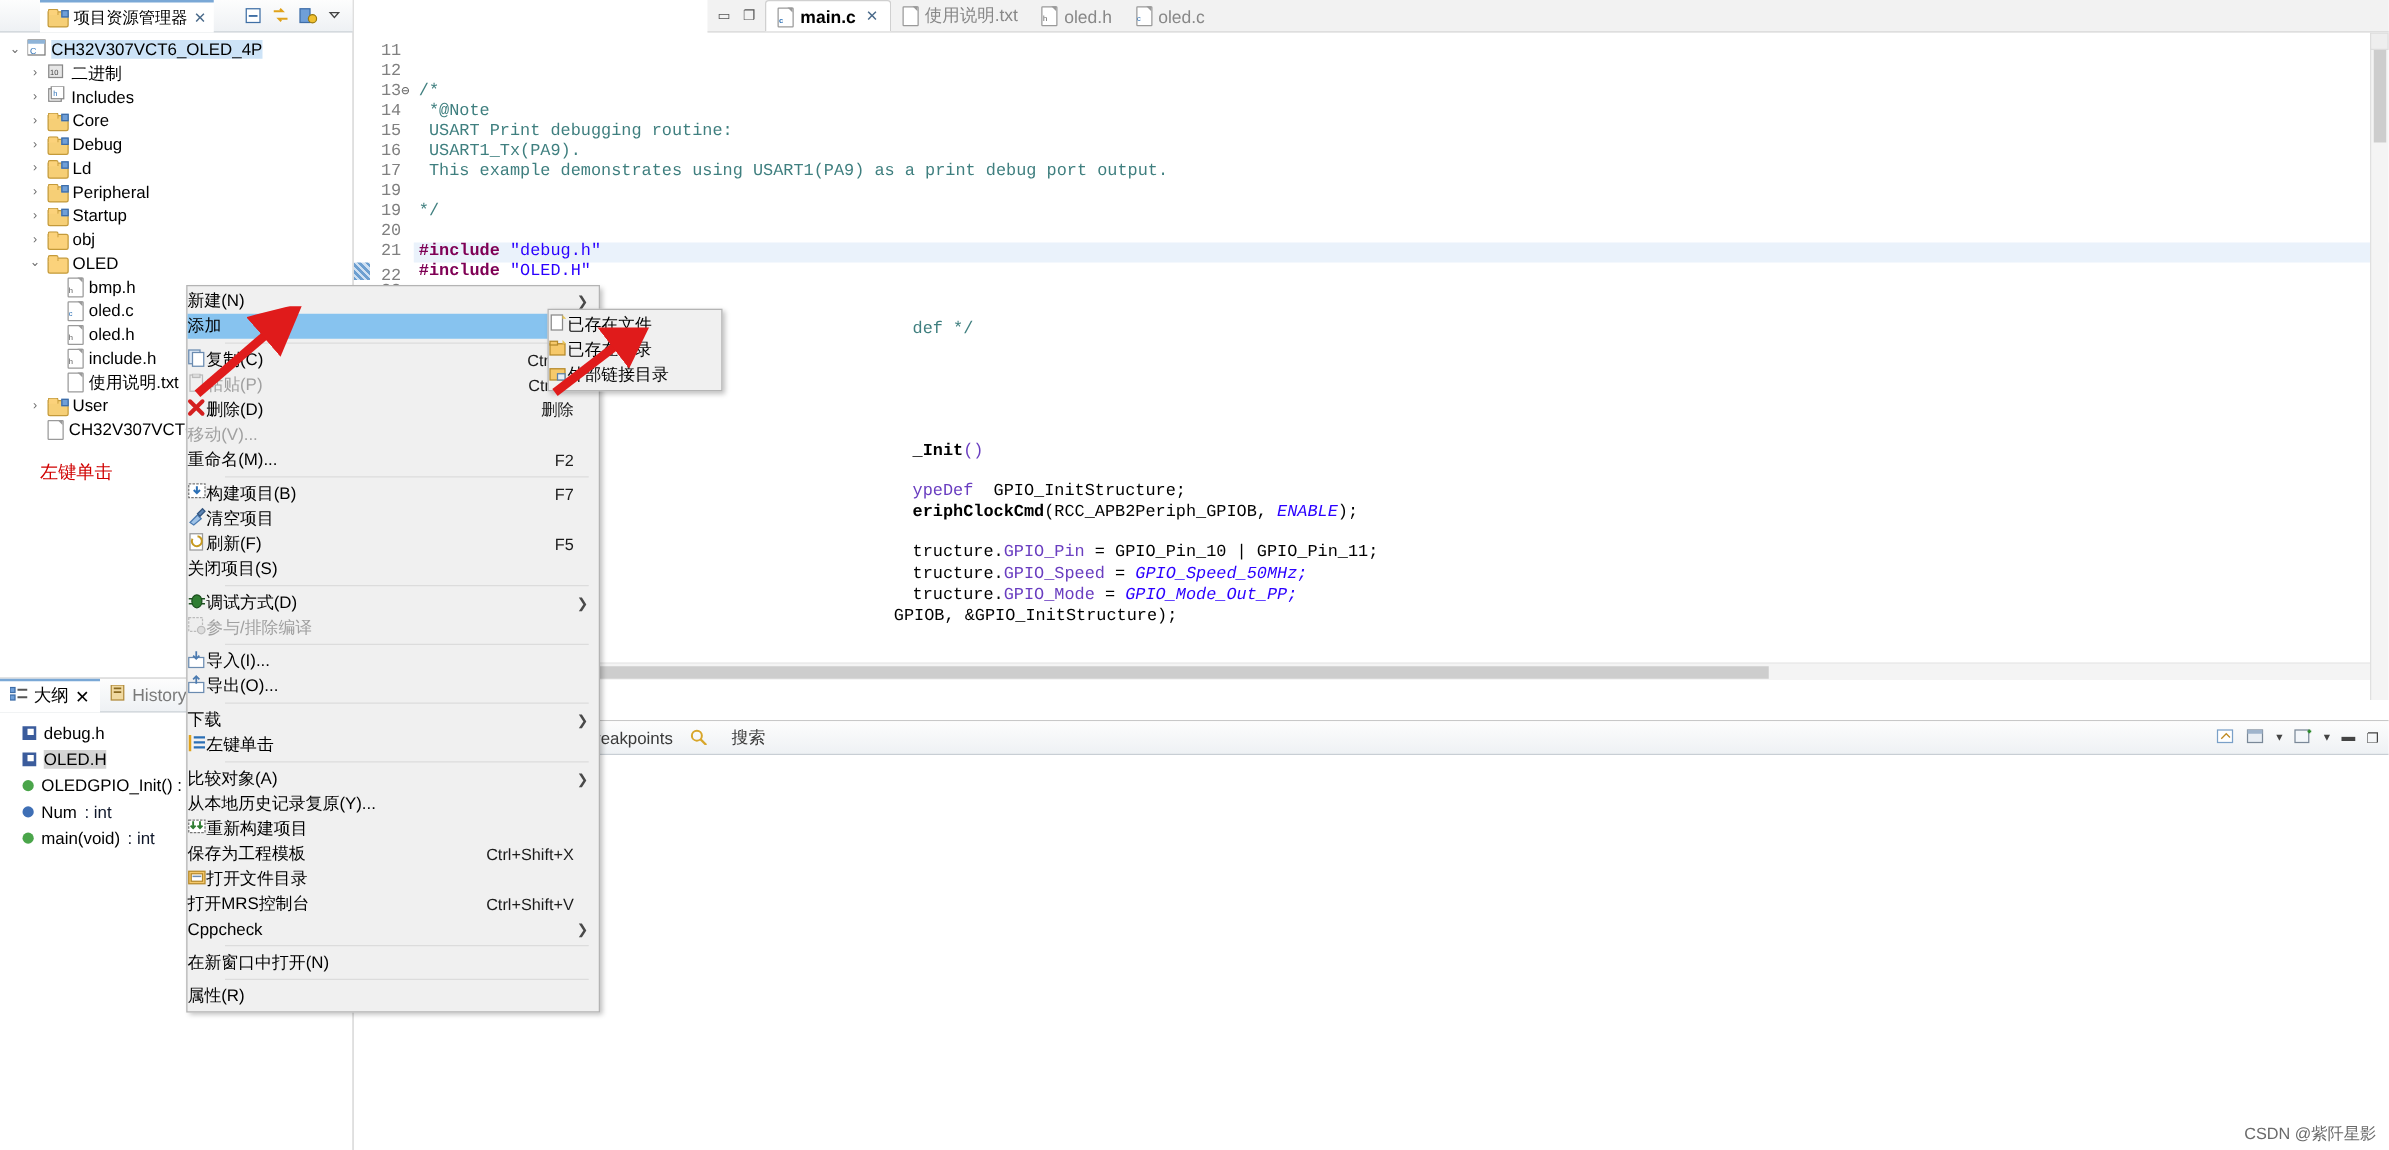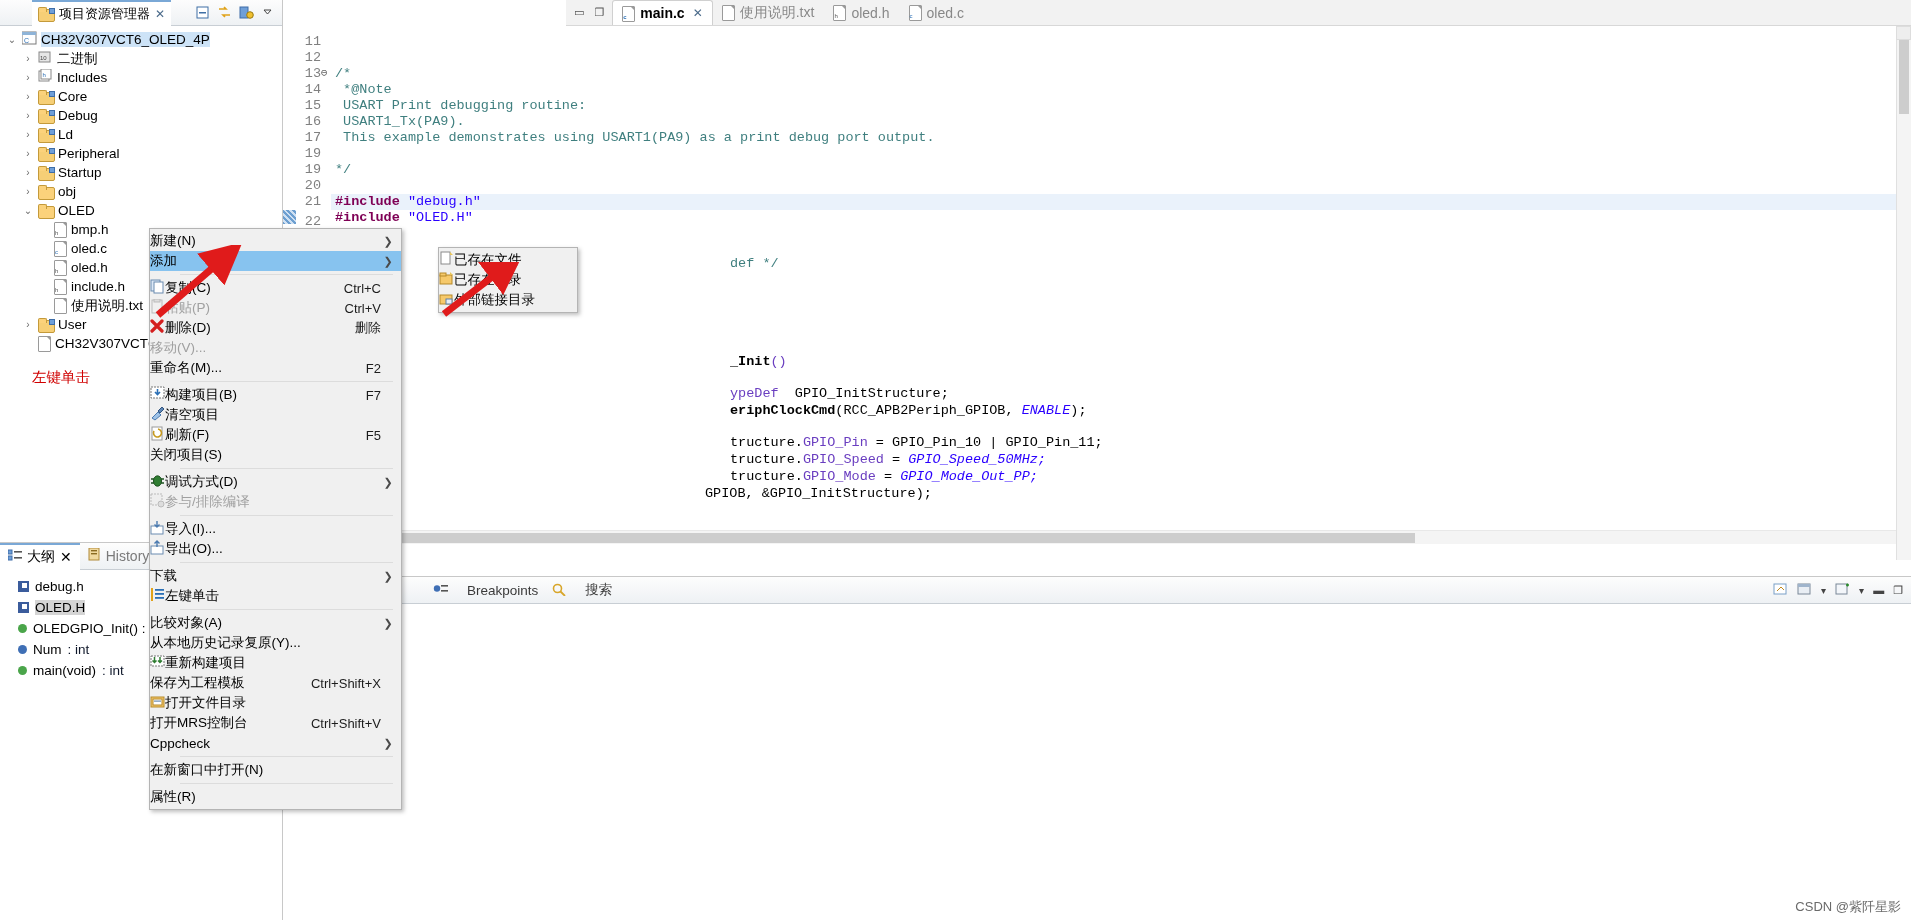--- a/index.html
+++ b/index.html
@@ -98,21 +98,21 @@
 
   
   #bottom { position:absolute; left:283px; top:576px; right:0; bottom:0; background:#fff;
             border-top:1px solid #c8c8c8; }
   #bottom .btabs{ height:27px; background:linear-gradient(#fdfdfd,#eef1f4); display:flex; align-items:center;
                   border-bottom:1px solid #c8ced4; padding-left:150px; gap:14px; }
   .btab{ display:flex; align-items:flex-end; gap:19px; font-size:13.5px; color:#3a3a3a;}
   .btool{ margin-left:auto; display:flex; align-items:center; gap:9px; padding-right:8px;}
 
   
-  #ctxmenu { position:absolute; left:149px; top:228px; width:253px;
+  #ctxmenu { position:absolute; left:149px; top:228px; width:331px;
              background:#f0f0f0; border:1px solid #b4b4b4; box-shadow:2px 2px 4px rgba(0,0,0,.25);
              padding:2px 0; z-index:50; font-size:13.5px;}
   .mi { display:flex; align-items:center; height:20px; padding:0 6px 0 0; position:relative; white-space:nowrap;}
   .mi .mlabel{ flex:1 1 auto; }
   .mi .maccel{ color:#1c1c1c; padding-left:20px; font-size:13px;}
   .mi .msub{ width:14px; text-align:center; color:#4a4a4a; font-size:11px;}
   .mi.disabled .mlabel{ color:#a0a0a0;}
   .mi.highlight{ background:#87c3ef; }
   .msep{ height:1px; background:#dcdcdc; margin:3px 8px 3px 30px; }
 
@@ -417,21 +417,21 @@
           <div style="position: absolute; left: 0px; top: 184px; width: 13px; height: 14px; background: repeating-linear-gradient(45deg, rgb(109, 159, 208) 0px, rgb(109, 159, 208) 2px, rgb(207, 224, 242) 2px, rgb(207, 224, 242) 4px);"></div>
         </div>
       <div id="code-right-block">
           <div class="codeline" style="position: absolute; left: 447px; top: 230px;"><span class="cmt">def */</span></div>
           <div class="codeline" style="position: absolute; left: 447px; top: 328px;"><span style="font-weight:bold">_Init</span><span class="fld">()</span></div>
           <div class="codeline" style="position: absolute; left: 447px; top: 360px;"><span class="fld">ypeDef </span> GPIO_InitStructure;</div>
           <div class="codeline" style="position: absolute; left: 447px; top: 377px;"><span style="font-weight:bold">eriphClockCmd</span>(RCC_APB2Periph_GPIOB, <span class="macro">ENABLE</span>);</div>
           <div class="codeline" style="position: absolute; left: 447px; top: 409px;">tructure.<span class="fld">GPIO_Pin</span> = GPIO_Pin_10 | GPIO_Pin_11;</div>
           <div class="codeline" style="position: absolute; left: 447px; top: 426px;">tructure.<span class="fld">GPIO_Speed</span> =<span class="macro"> GPIO_Speed_50MHz;</span></div>
           <div class="codeline" style="position: absolute; left: 447px; top: 443px;">tructure.<span class="fld">GPIO_Mode</span> =<span class="macro"> GPIO_Mode_Out_PP;</span></div>
-          <div class="codeline" style="position: absolute; left: 422px; top: 460px;">GPIOB, &amp;GPIO_InitStructure);</div>
+          <div class="codeline" style="position: absolute; left: 432px; top: 460px;">GPIOB, &amp;GPIO_InitStructure);</div>
         </div>
     </div>
 
     <div class="vscroll" style="top:26px;">
       <div class="vthumb" style="top:4px;height:84px;"></div>
       <div style="position:absolute;top:-0px;left:2px;right:2px;height:0"></div>
     </div>
     <div style="position:absolute;right:0;top:26px;width:15px;height:14px;background:#eee;border:1px solid #ddd;"></div>
     <div class="hscroll" style="bottom:16px;">
       <div class="hthumb"></div>

